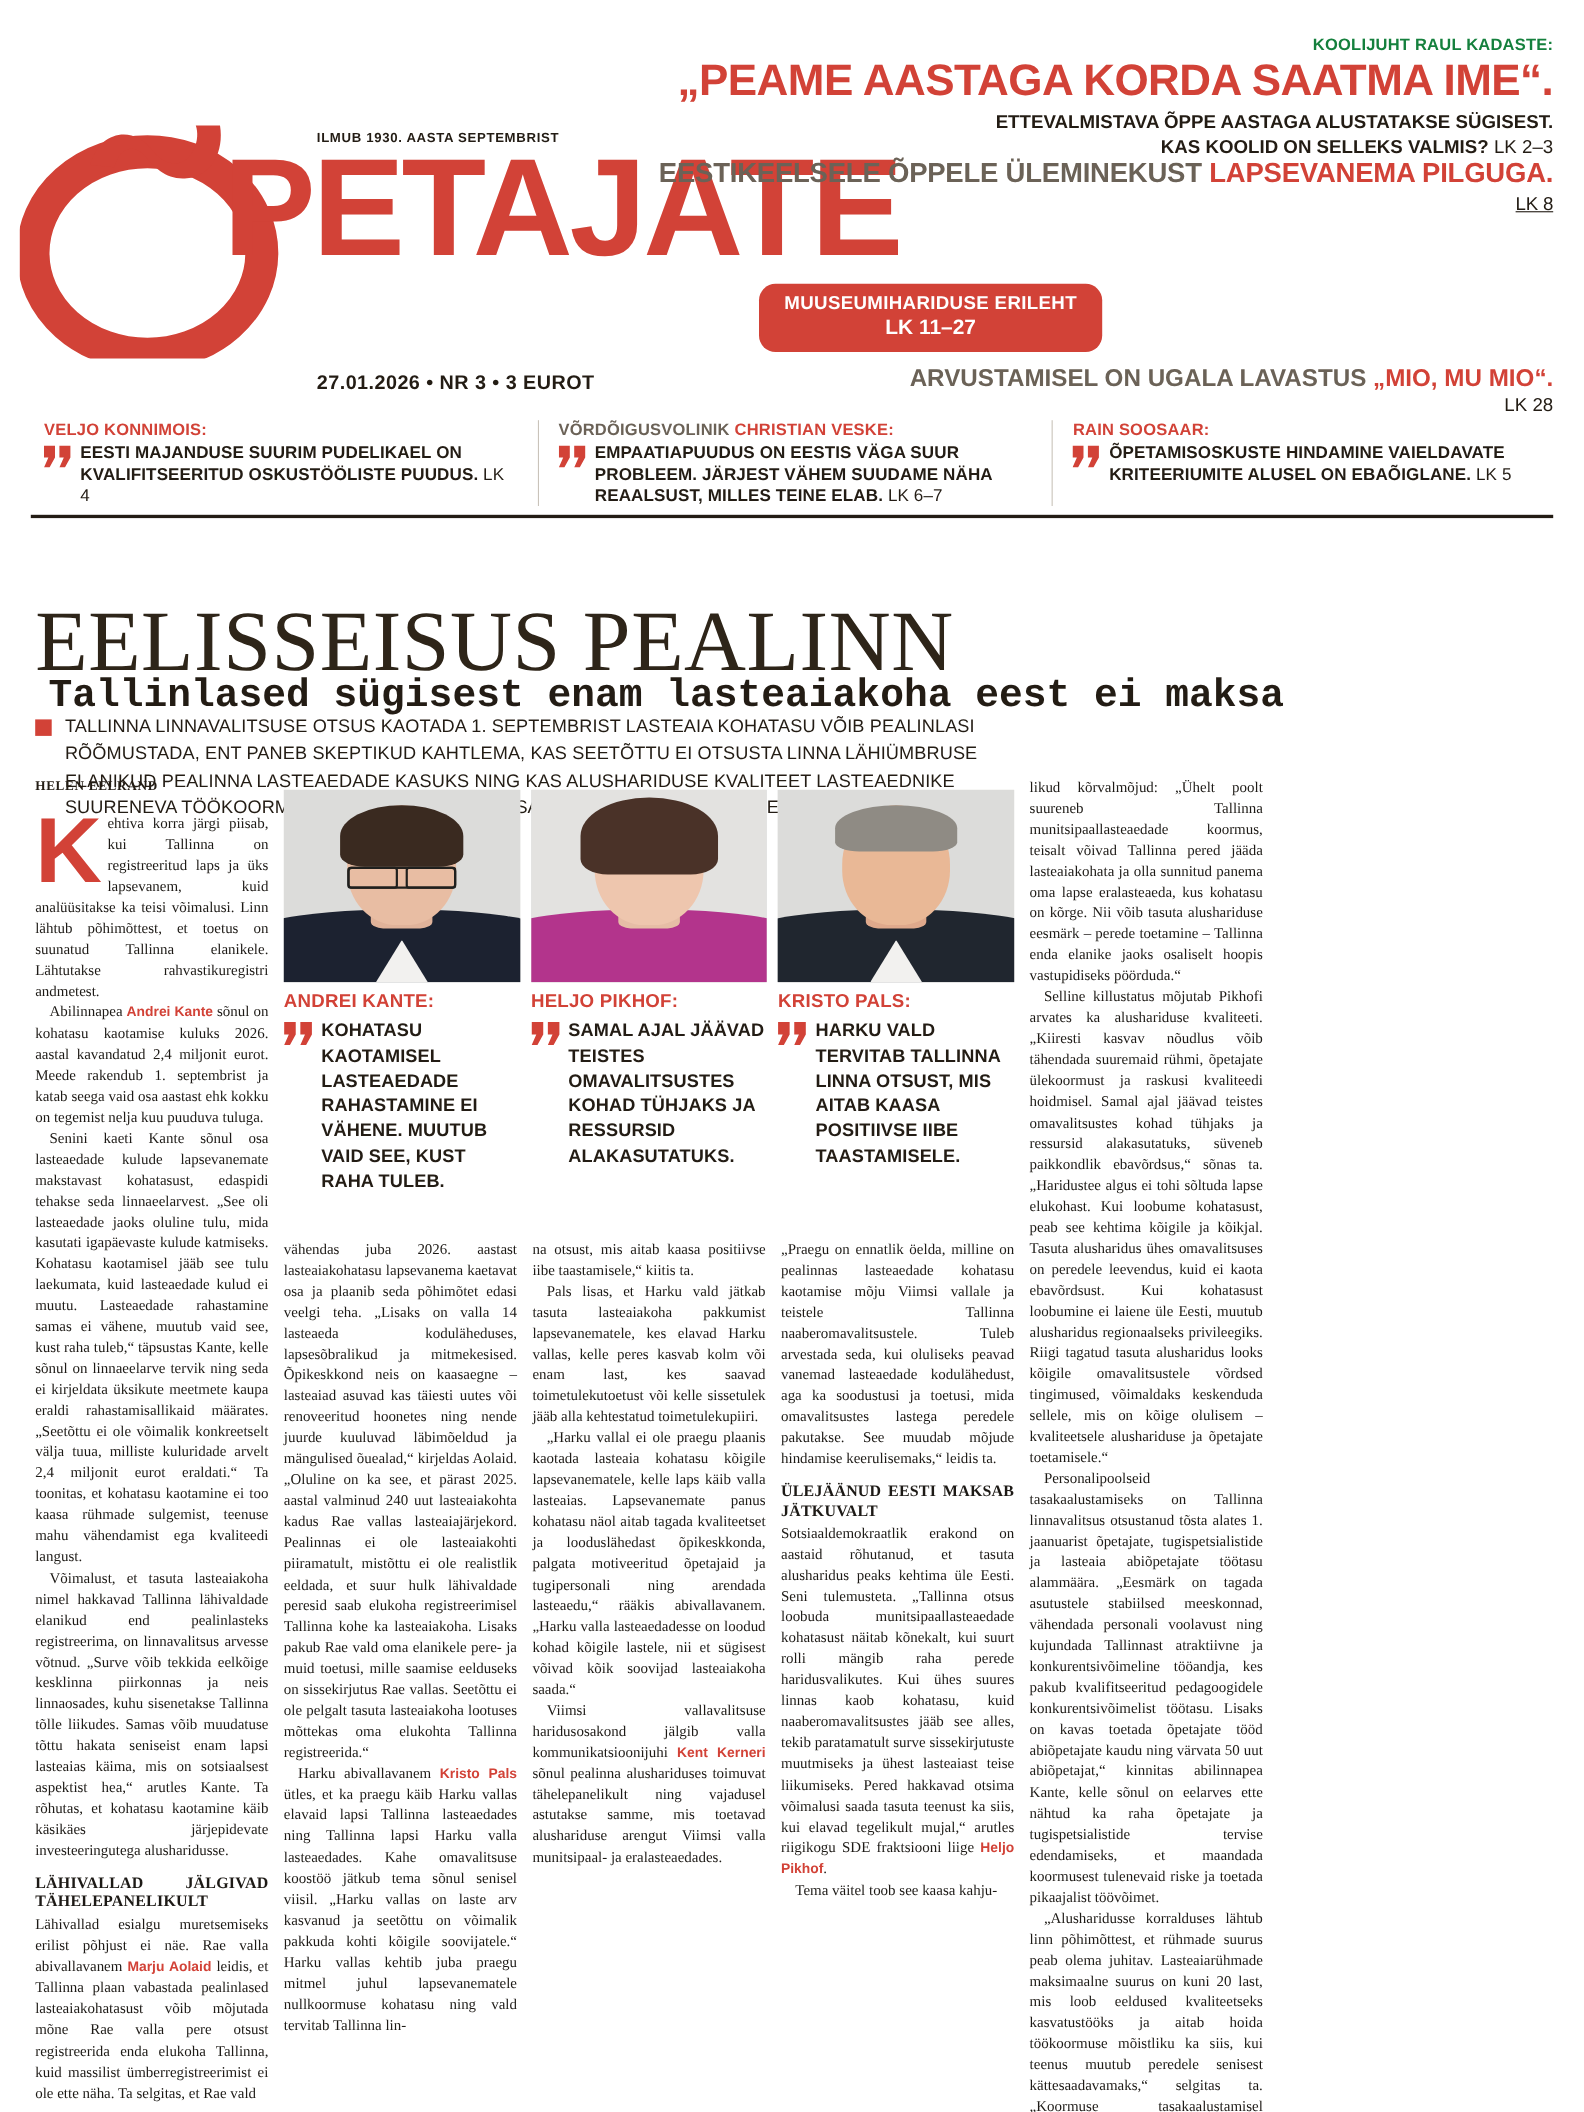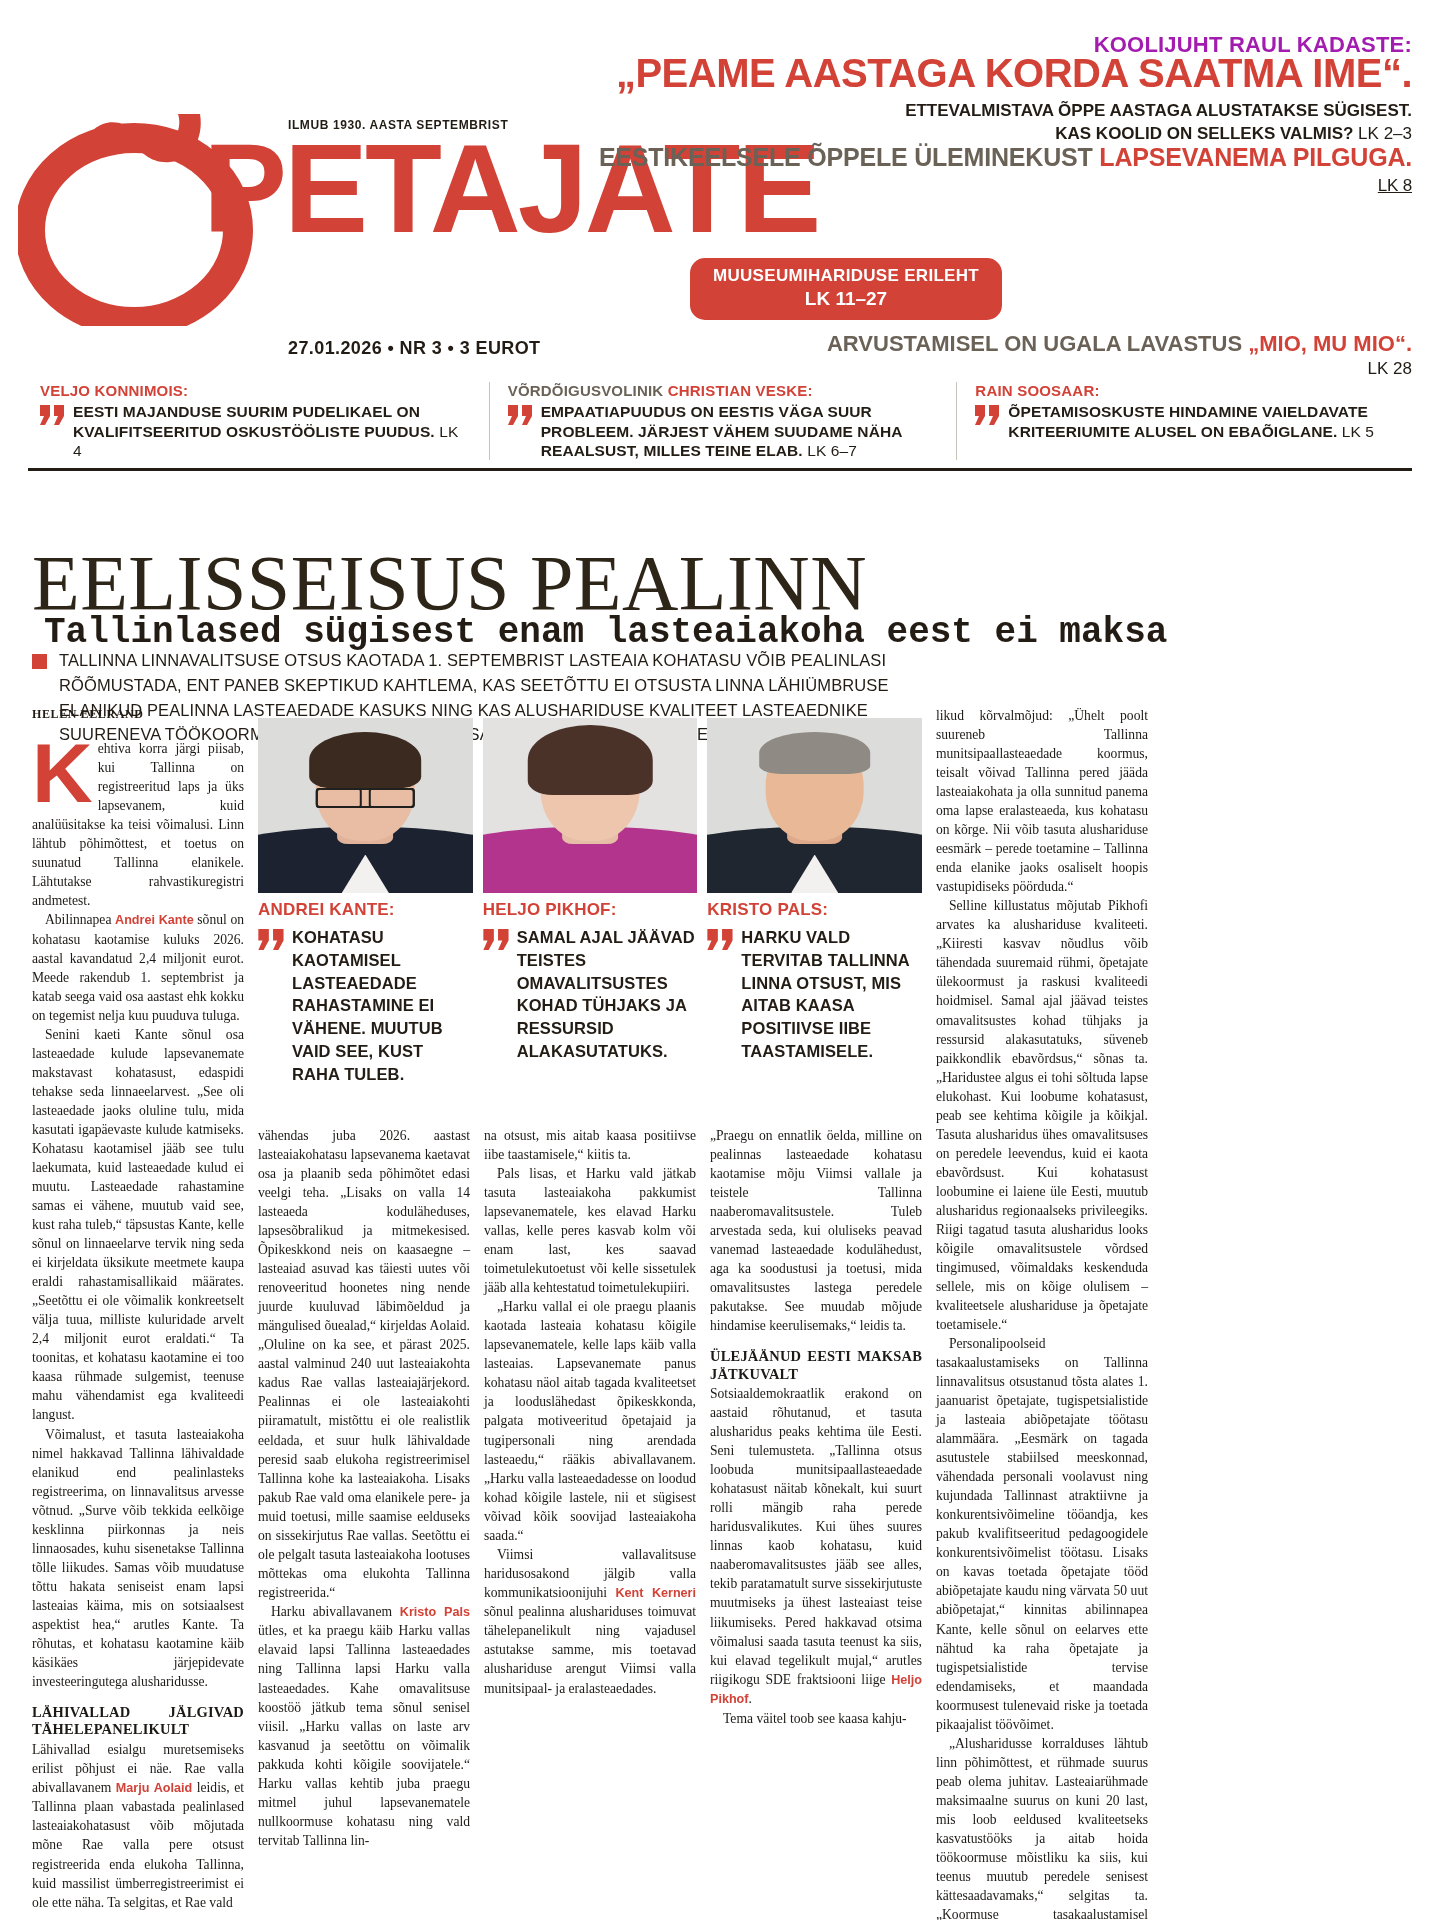--- a/index.html
+++ b/index.html
@@ -8,21 +8,21 @@
     font-family:"Liberation Sans", sans-serif;
     color:#231c14;overflow:hidden;
   }
   .page{position:relative;width:1440px;height:1920px;padding:0;box-sizing:border-box;}
 
   
   .masthead{position:relative;height:470px;padding:0 28px;box-sizing:border-box;}
 
   .top-kicker{
     position:absolute;right:28px;top:32px;text-align:right;
-    font-weight:bold;font-size:22px;letter-spacing:.2px;color:#a21caf;
+    font-weight:bold;font-size:15px;letter-spacing:.2px;color:#15803d;
   }
   .top-headline{
     position:absolute;right:28px;top:52px;text-align:right;
     font-weight:bold;font-size:40px;line-height:1.08;color:#d24237;
     letter-spacing:-.5px;white-space:nowrap;
   }
   .top-sub{
     position:absolute;right:28px;top:100px;text-align:right;
     font-weight:bold;font-size:17px;line-height:1.35;color:#231c14;
   }

